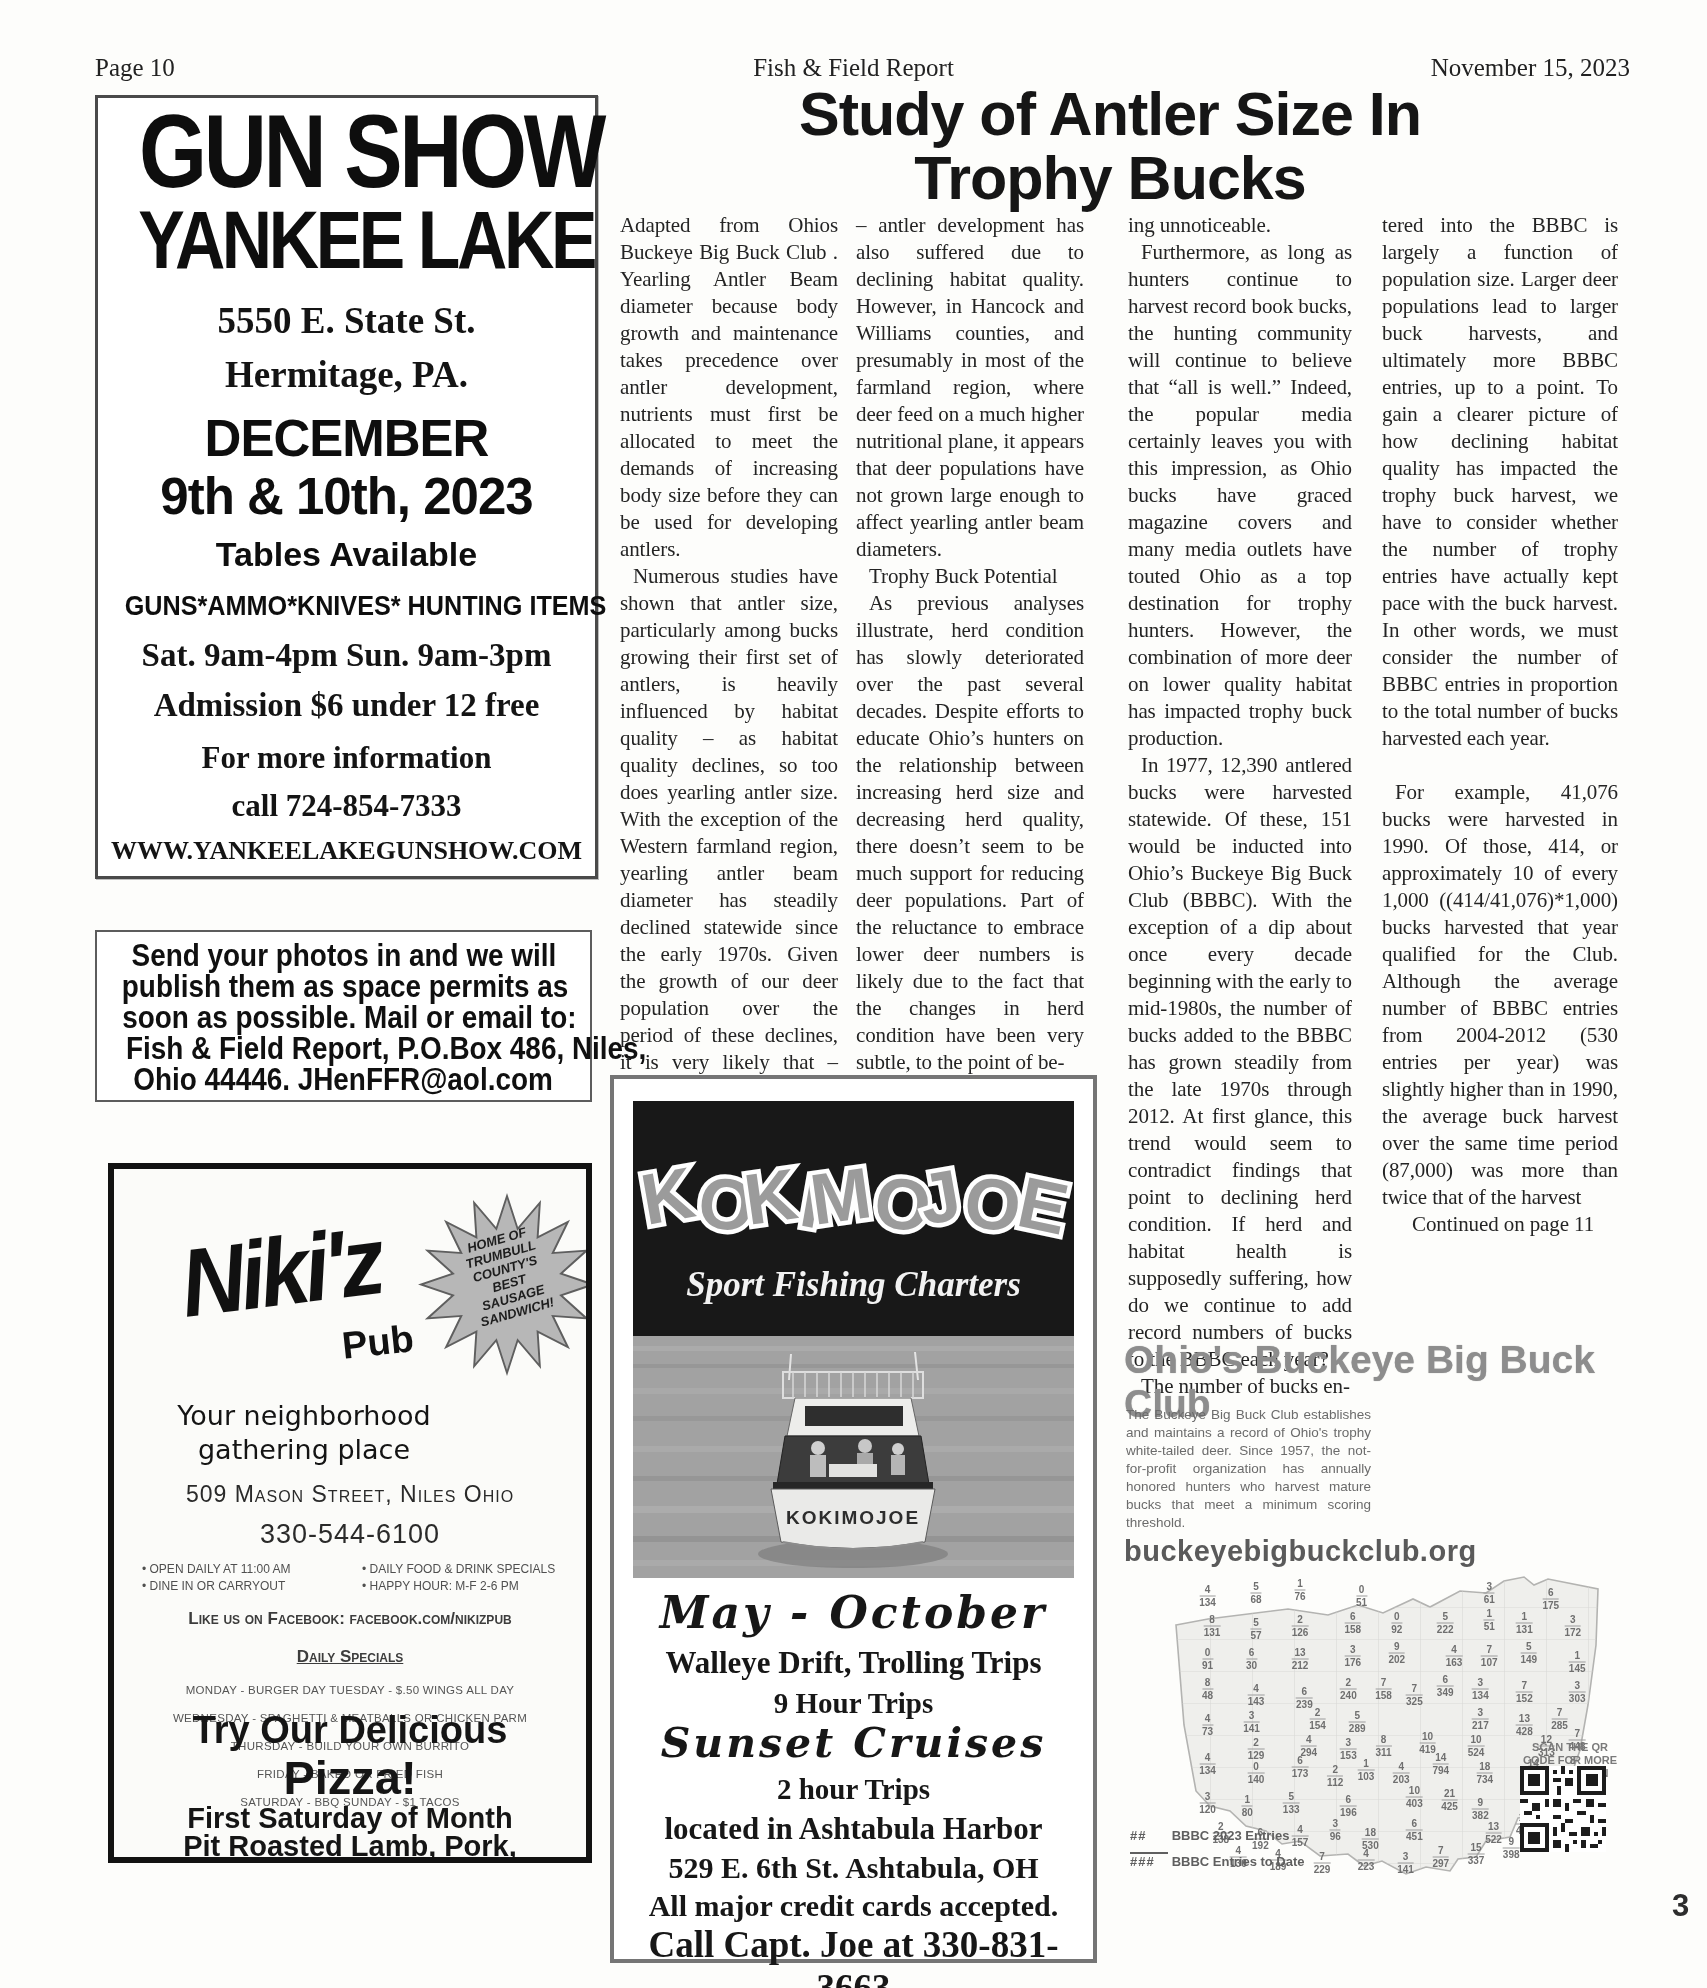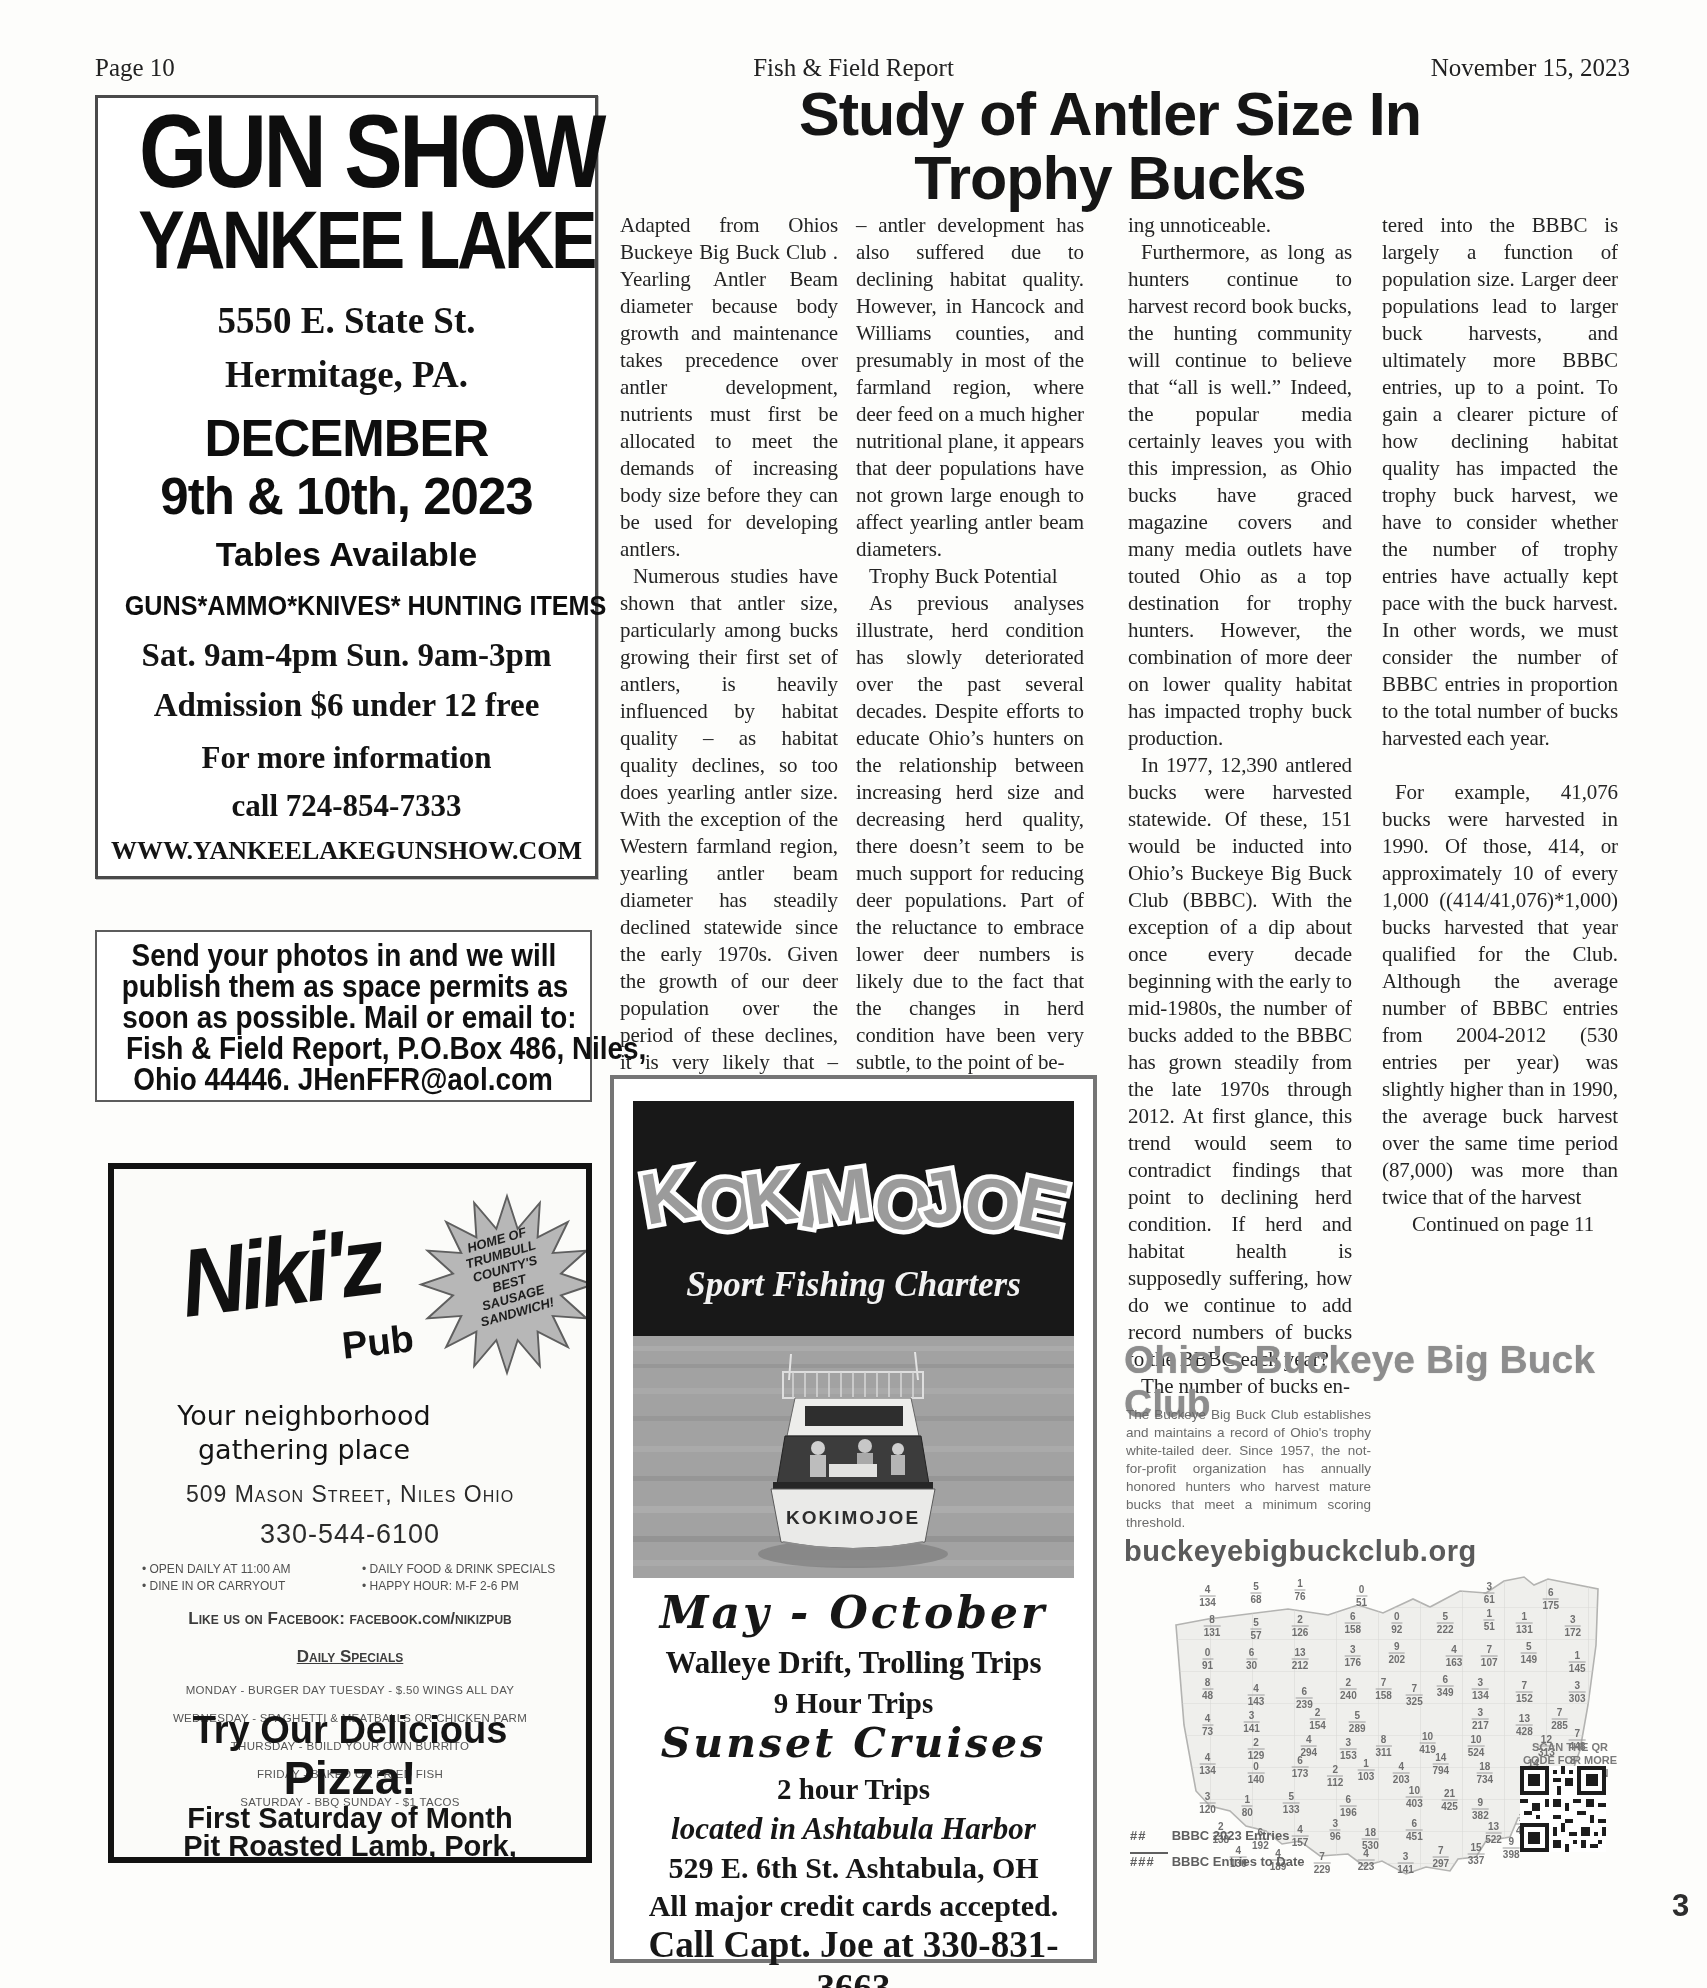--- a/index.html
+++ b/index.html
@@ -253,21 +253,21 @@
         <path d="M138,153 L302,153 L292,206 Q220,219 148,206 Z" fill="#eaeae8" stroke="#5a5a5a" stroke-width="1"></path>
         <text x="220" y="188" text-anchor="middle" font-family="Liberation Sans, sans-serif" font-weight="900" font-size="19" fill="#2d2d2d" letter-spacing="2" id="koki-stern-text">KOKIMOJOE</text>
         <path d="M150,206 Q220,220 290,206" stroke="#8c8c8c" stroke-width="2" fill="none"></path>
       </svg>
     </div>
     <div class="koki-line k-script" style="top:508px;font-size:44px;">May - October</div>
     <div class="koki-line k-serif" style="top:566px;font-size:31px;">Walleye Drift, Trolling Trips</div>
     <div class="koki-line k-serif" style="top:608px;font-size:29px;">9 Hour Trips</div>
     <div class="koki-line k-script" style="top:640px;font-size:41px;">Sunset Cruises</div>
     <div class="koki-line k-serif" style="top:694px;font-size:29px;">2 hour Trips</div>
-    <div class="koki-line k-serif" style="top:732px;font-size:31px;font-style:italic;">located in Ashtabula Harbor</div>
+    <div class="koki-line k-serif" style="top:732px;font-size:31px;">located in Ashtabula Harbor</div>
     <div class="koki-line k-serif" style="top:772px;font-size:30px;">529 E. 6th St. Ashtabula, OH</div>
     <div class="koki-line k-serif" style="top:810px;font-size:30px;">All major credit cards accepted.</div>
     <div class="koki-line k-serif" style="top:844px;font-size:37px;">Call Capt. Joe at 330-831-3663</div>
   </div>
 
   <div id="buckeye">
     <div id="bb-title">Ohio's Buckeye Big Buck Club</div>
     <div class="bb-col" style="left:8px;">The Buckeye Big Buck Club establishes and maintains a record of Ohio's trophy white-tailed deer. Since 1957, the not-for-profit organization has annually honored hunters who harvest mature bucks that meet a minimum scoring threshold.</div>
     <div id="bb-url">buckeyebigbuckclub.org</div>
     <div id="ohio-map">

